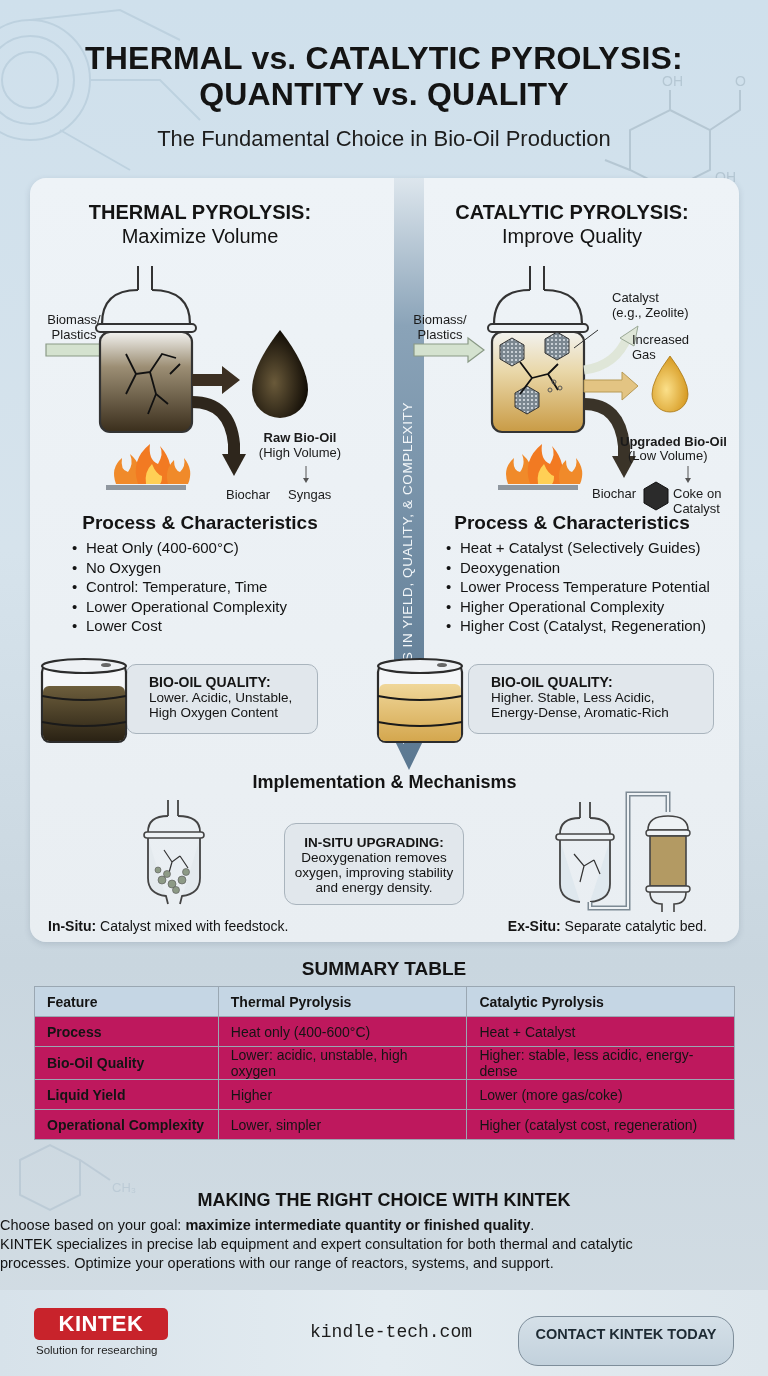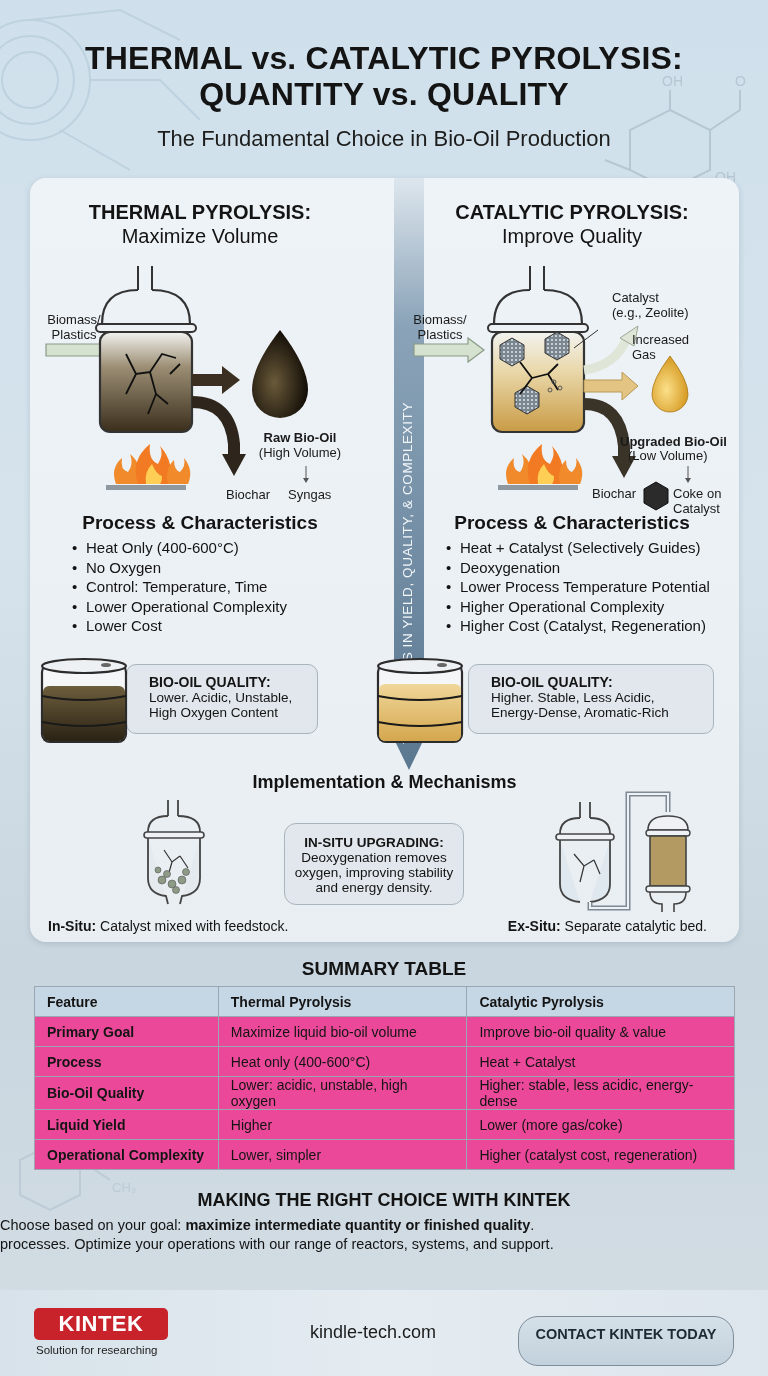--- a/index.html
+++ b/index.html
@@ -62,21 +62,21 @@
   .trade-arrow { position: absolute; left: 348px; top: 0; width: 62px; height: 600px; }
   .trade-text {
     position: absolute; left: 380px; top: 395px; width: 420px; height: 20px;
     transform: translate(-50%, -50%) rotate(-90deg);
     color: #f2f6f9; font-size: 13.5px; letter-spacing: 0.6px; text-align: center; white-space: nowrap;
   }
 
   .table-title { position: absolute; top: 958px; left: 0; width: 768px; text-align: center; font-weight: 700; font-size: 19px; }
   table.summary {
     position: absolute; left: 34px; top: 986px; width: 701px; border-collapse: collapse;
-    background: #ec4899; font-size: 14px;
+    background: #be185d; font-size: 14px;
   }
   table.summary th, table.summary td {
     border: 1px solid #9aa7b2; height: 30px; padding: 0 12px; text-align: left; vertical-align: middle;
   }
   table.summary th { background: #c5d6e4; font-weight: 700; }
   table.summary td.feat { font-weight: 700; }
   table.summary col.c1 { width: 184px; }
   table.summary col.c2 { width: 249px; }
   table.summary col.c3 { width: 268px; }
 
@@ -87,21 +87,21 @@
   .footer {
     position: absolute; left: 0; top: 1290px; width: 768px; height: 86px;
     background: linear-gradient(90deg, #d7e2ea 0%, #e4ecf1 50%, #dde6ec 100%);
   }
   .logo {
     position: absolute; left: 34px; top: 18px; width: 134px; height: 32px;
     background: #c8232b; border-radius: 5px; color: #fff; font-weight: 700; font-size: 22px;
     text-align: center; line-height: 32px; letter-spacing: 0.5px;
   }
   .tagline { position: absolute; left: 36px; top: 54px; font-size: 11.5px; color: #222; }
-  .site { position: absolute; left: 310px; top: 32px; font-size: 18px; color: #1b1b1b; }
+  .site { position: absolute; left: 310px; top: 32px; font-size: 18px; color: #1b1b1b; font-family: Liberation Mono, monospace; }
   .contact {
     position: absolute; left: 518px; top: 26px; width: 216px; height: 50px;
     border: 1.5px solid #7d8d9a; border-radius: 20px;
     background: linear-gradient(180deg, #d5e0e8, #c2d1dc);
     font-weight: 700; font-size: 14.5px; text-align: center; line-height: 35px; color: #1d2a33;
   }
 </style>
 </head>
 <body>
 
@@ -414,25 +414,20 @@
     </colgroup>
   <thead>
     <tr>
       <th>Feature</th>
       <th>Thermal Pyrolysis</th>
       <th>Catalytic Pyrolysis</th>
     </tr>
   </thead>
   <tbody>
     <tr>
-      <td class="feat">Primary Goal</td>
-      <td>Maximize liquid bio-oil volume</td>
-      <td>Improve bio-oil quality &amp; value</td>
-    </tr>
-    <tr>
       <td class="feat">Process</td>
       <td>Heat only (400-600°C)</td>
       <td>Heat + Catalyst</td>
     </tr>
     <tr>
       <td class="feat">Bio-Oil Quality</td>
       <td>Lower: acidic, unstable, high oxygen</td>
       <td>Higher: stable, less acidic, energy-dense</td>
     </tr>
     <tr>
@@ -444,20 +439,21 @@
       <td class="feat">Operational Complexity</td>
       <td>Lower, simpler</td>
       <td>Higher (catalyst cost, regeneration)</td>
     </tr>
   </tbody>
 </table>
 
 <div class="cta-title">MAKING THE RIGHT CHOICE WITH KINTEK</div>
 <div class="cta-body">
   <div><span>Choose based on your goal: </span><b>maximize intermediate quantity or finished quality</b><span>.</span></div>
+  <div>KINTEK specializes in precise lab equipment and expert consultation for both thermal and catalytic</div>
   <div>processes. Optimize your operations with our range of reactors, systems, and support.</div>
 </div>
 
 <div class="footer">
   <div class="logo">KINTEK</div>
   <div class="tagline">Solution for researching</div>
   <div class="site">kindle-tech.com</div>
   <div class="contact">CONTACT KINTEK TODAY</div>
 </div>
 

